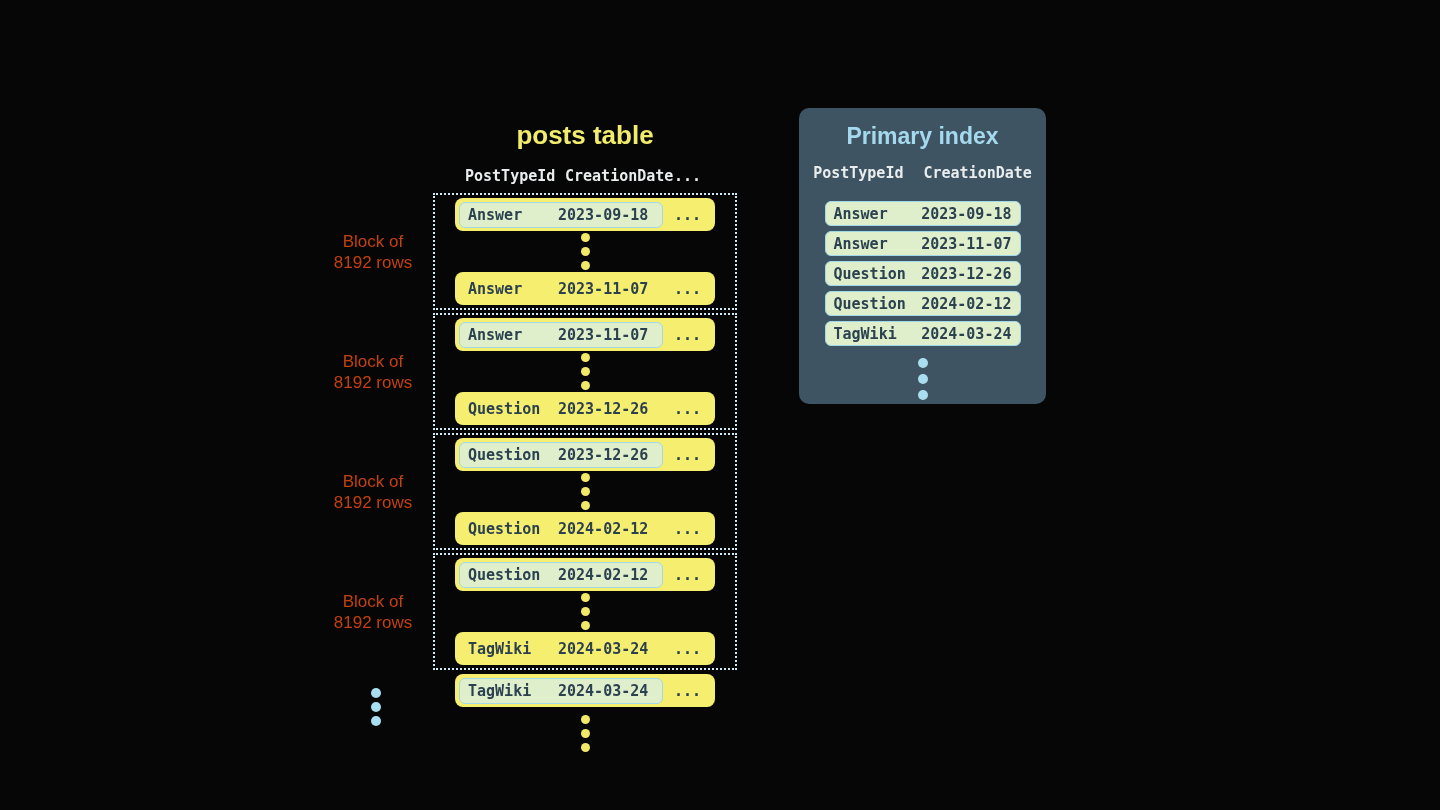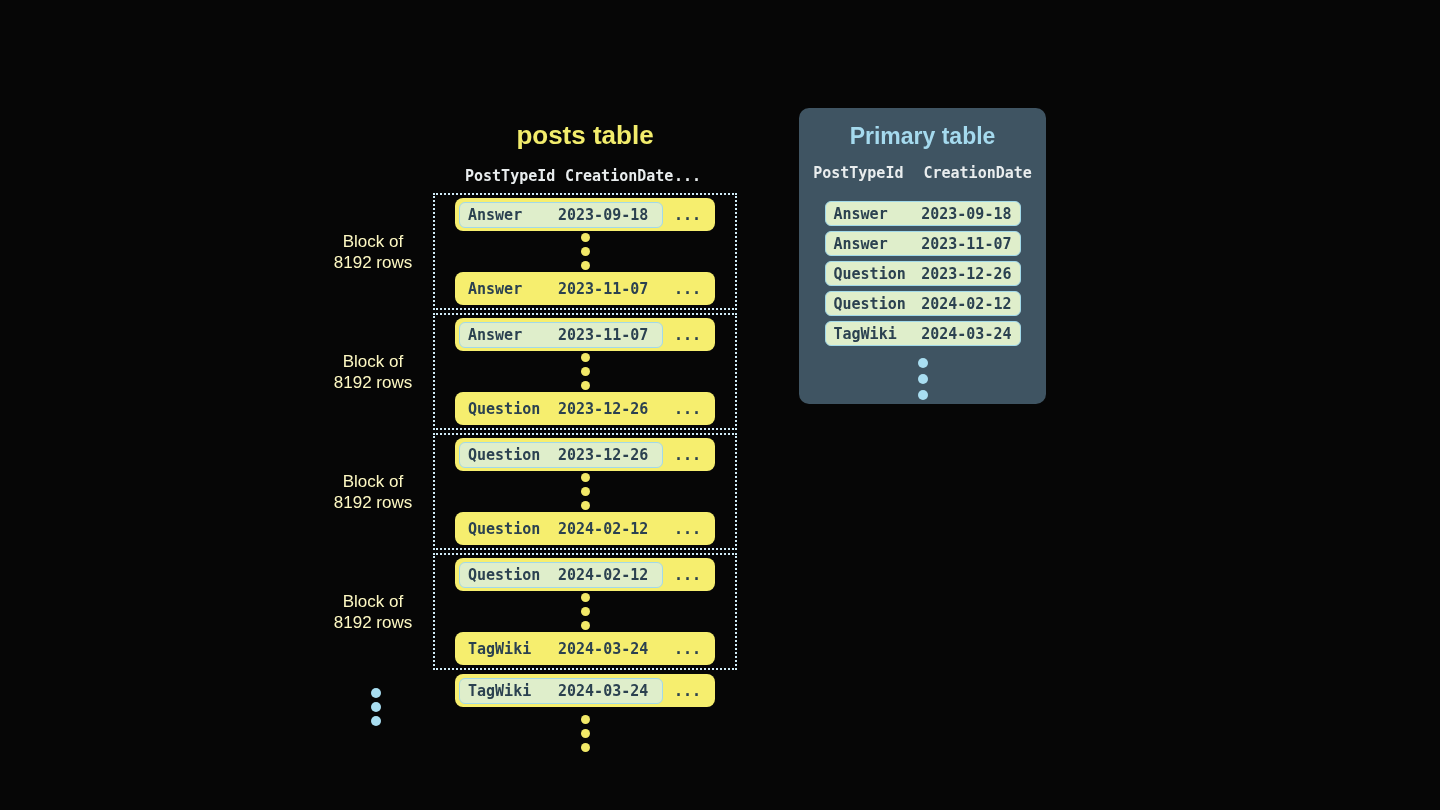--- a/index.html
+++ b/index.html
@@ -21,21 +21,21 @@
     margin-top:16px; height:20px;
     color:#e9edee; font-family:"DejaVu Sans Mono", monospace; font-size:15px;
   }
   .pt-header .h-type { width:100px; }
   .pt-header .h-more { margin-left:auto; }
 
   .blocks { margin-top:7px; display:flex; flex-direction:column; gap:3px; }
   .block-wrap { display:flex; }
   .block-label {
     width:104px; margin-right:8px; align-self:center; text-align:center;
-    color:#fef9c3; font-size:17px; line-height:21px;
+    color:#c2410c; font-size:17px; line-height:21px;
   }
   .block {
     box-sizing:border-box; width:304px;
     border:2px dotted #cfeaf6;
     padding:3px 20px;
     display:flex; flex-direction:column; align-items:center;
   }
 
   .row {
     box-sizing:border-box; width:260px; height:33px; border-radius:8px;
@@ -238,21 +238,21 @@
 
   </div>
 
   <div class="left-dots">
     <span class="dot blue"></span>
       <span class="dot blue"></span>
       <span class="dot blue"></span>
   </div>
 
   <div class="panel">
-    <div class="panel-title">Primary table</div>
+    <div class="panel-title">Primary index</div>
     <div class="panel-header mono">
       <span>PostTypeId</span>
       <span>CreationDate</span>
     </div>
     <div class="panel-rows">
       <div class="idx-row">
         <span>Answer</span>
         <span>2023-09-18</span>
       </div>
       <div class="idx-row">

